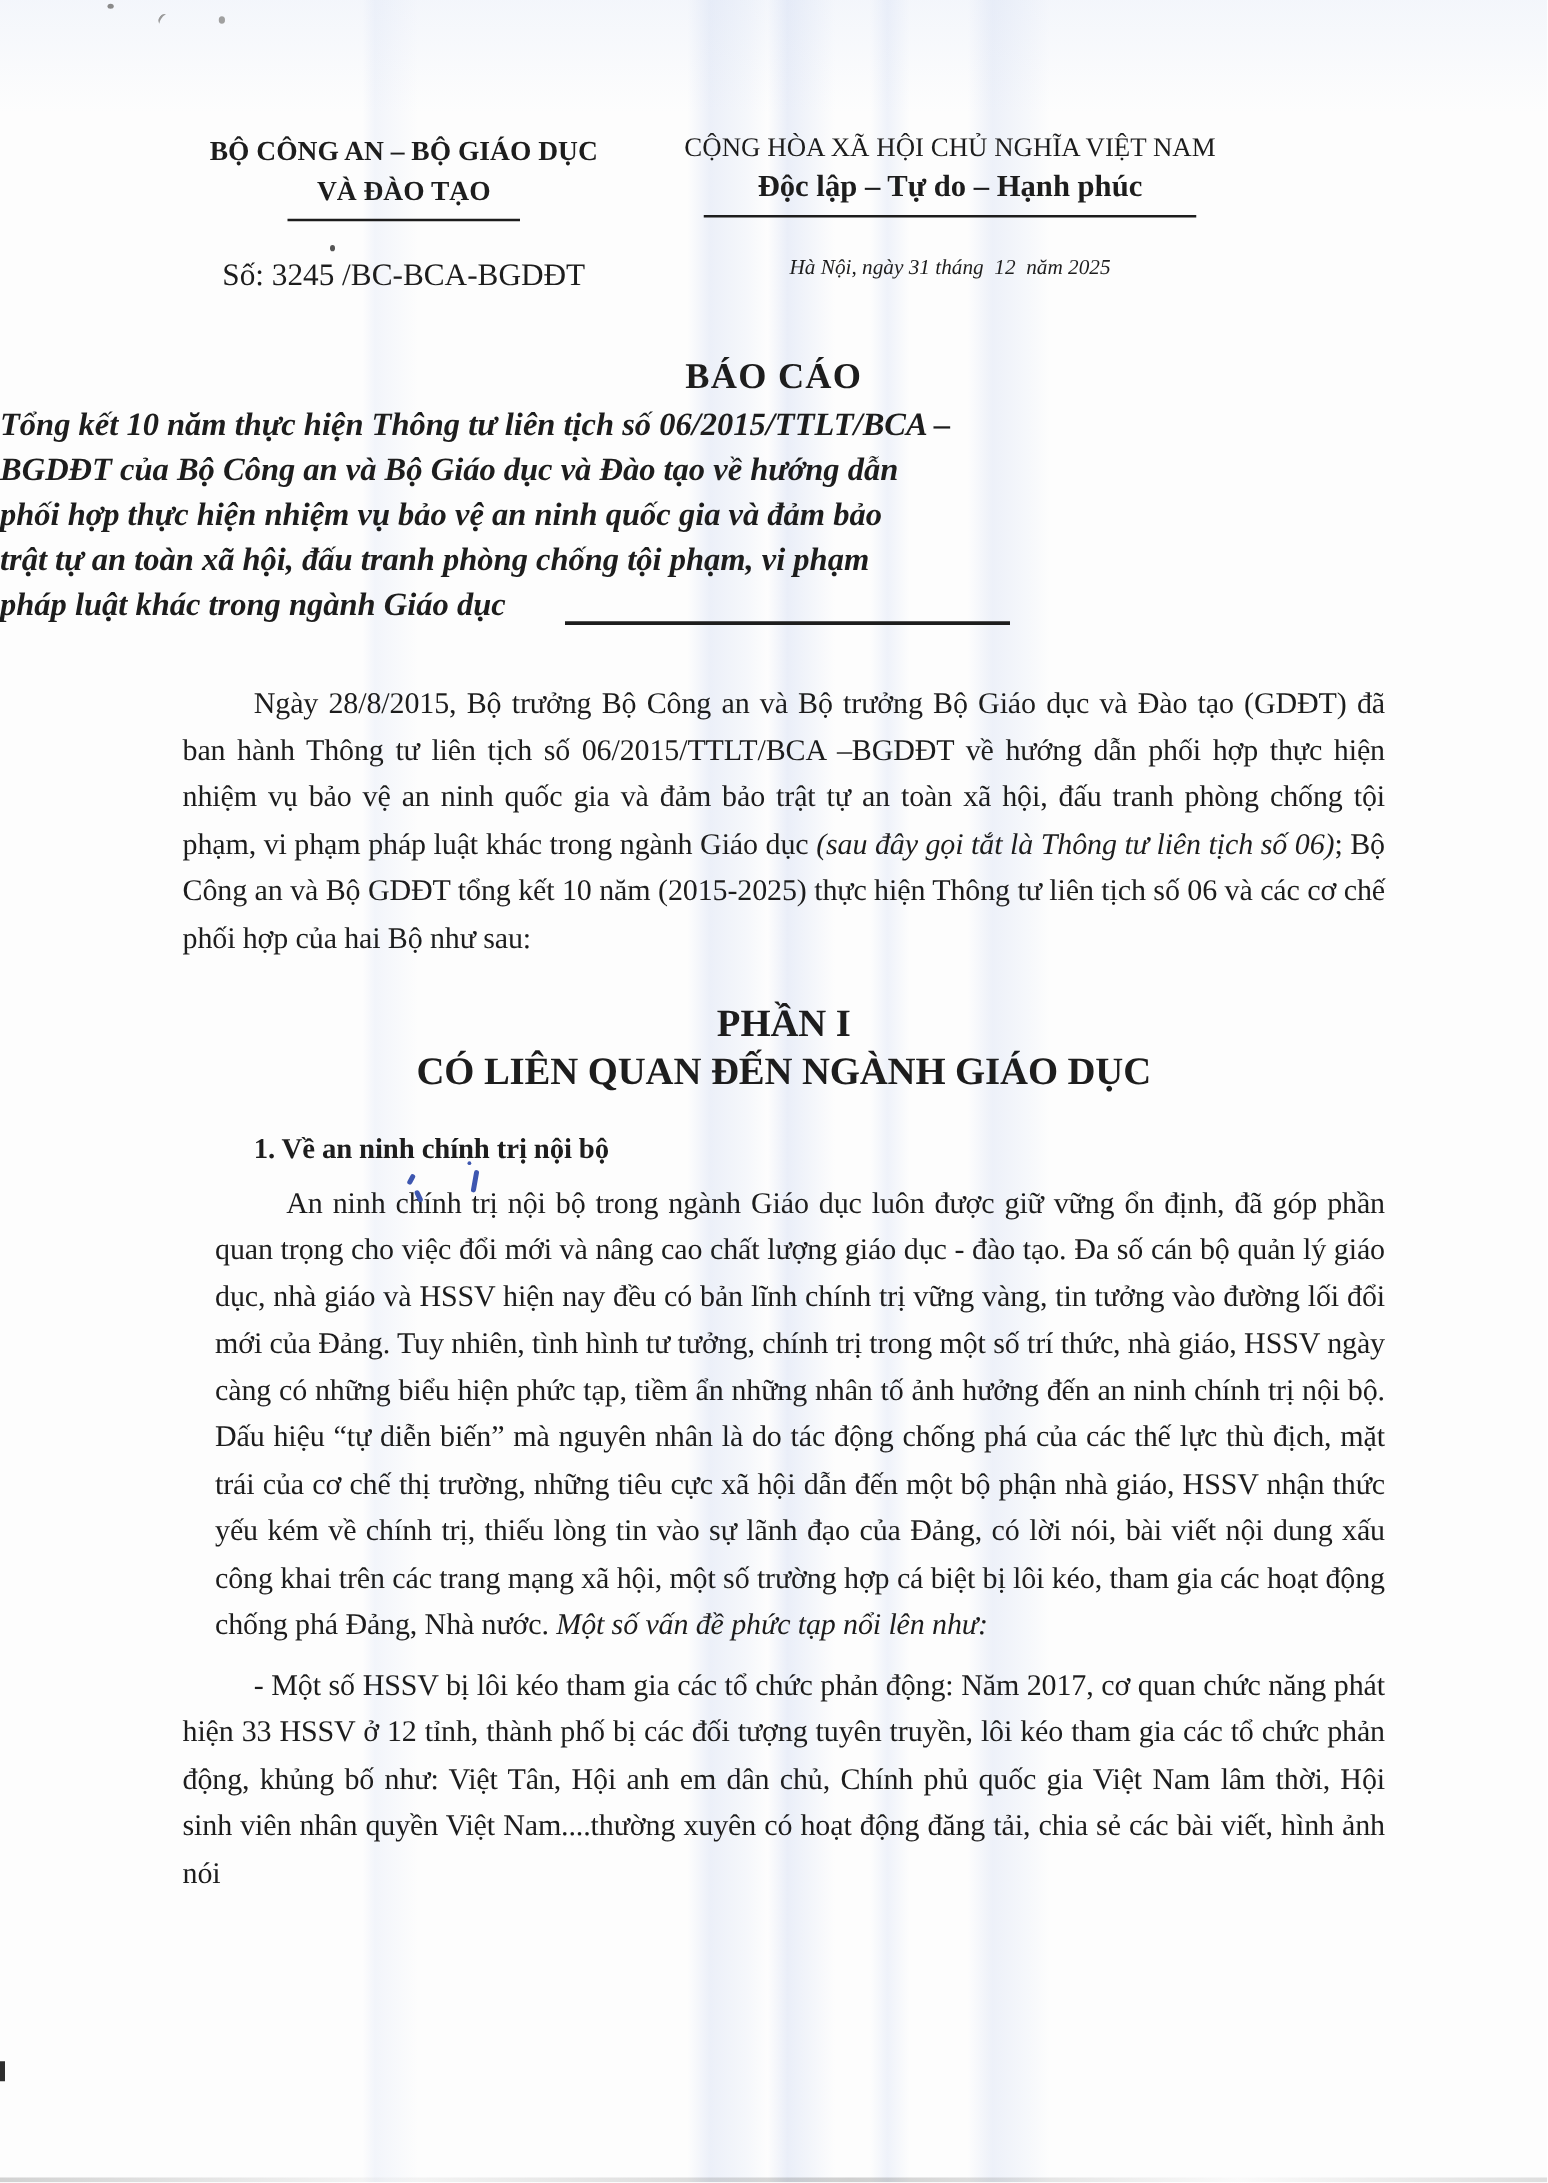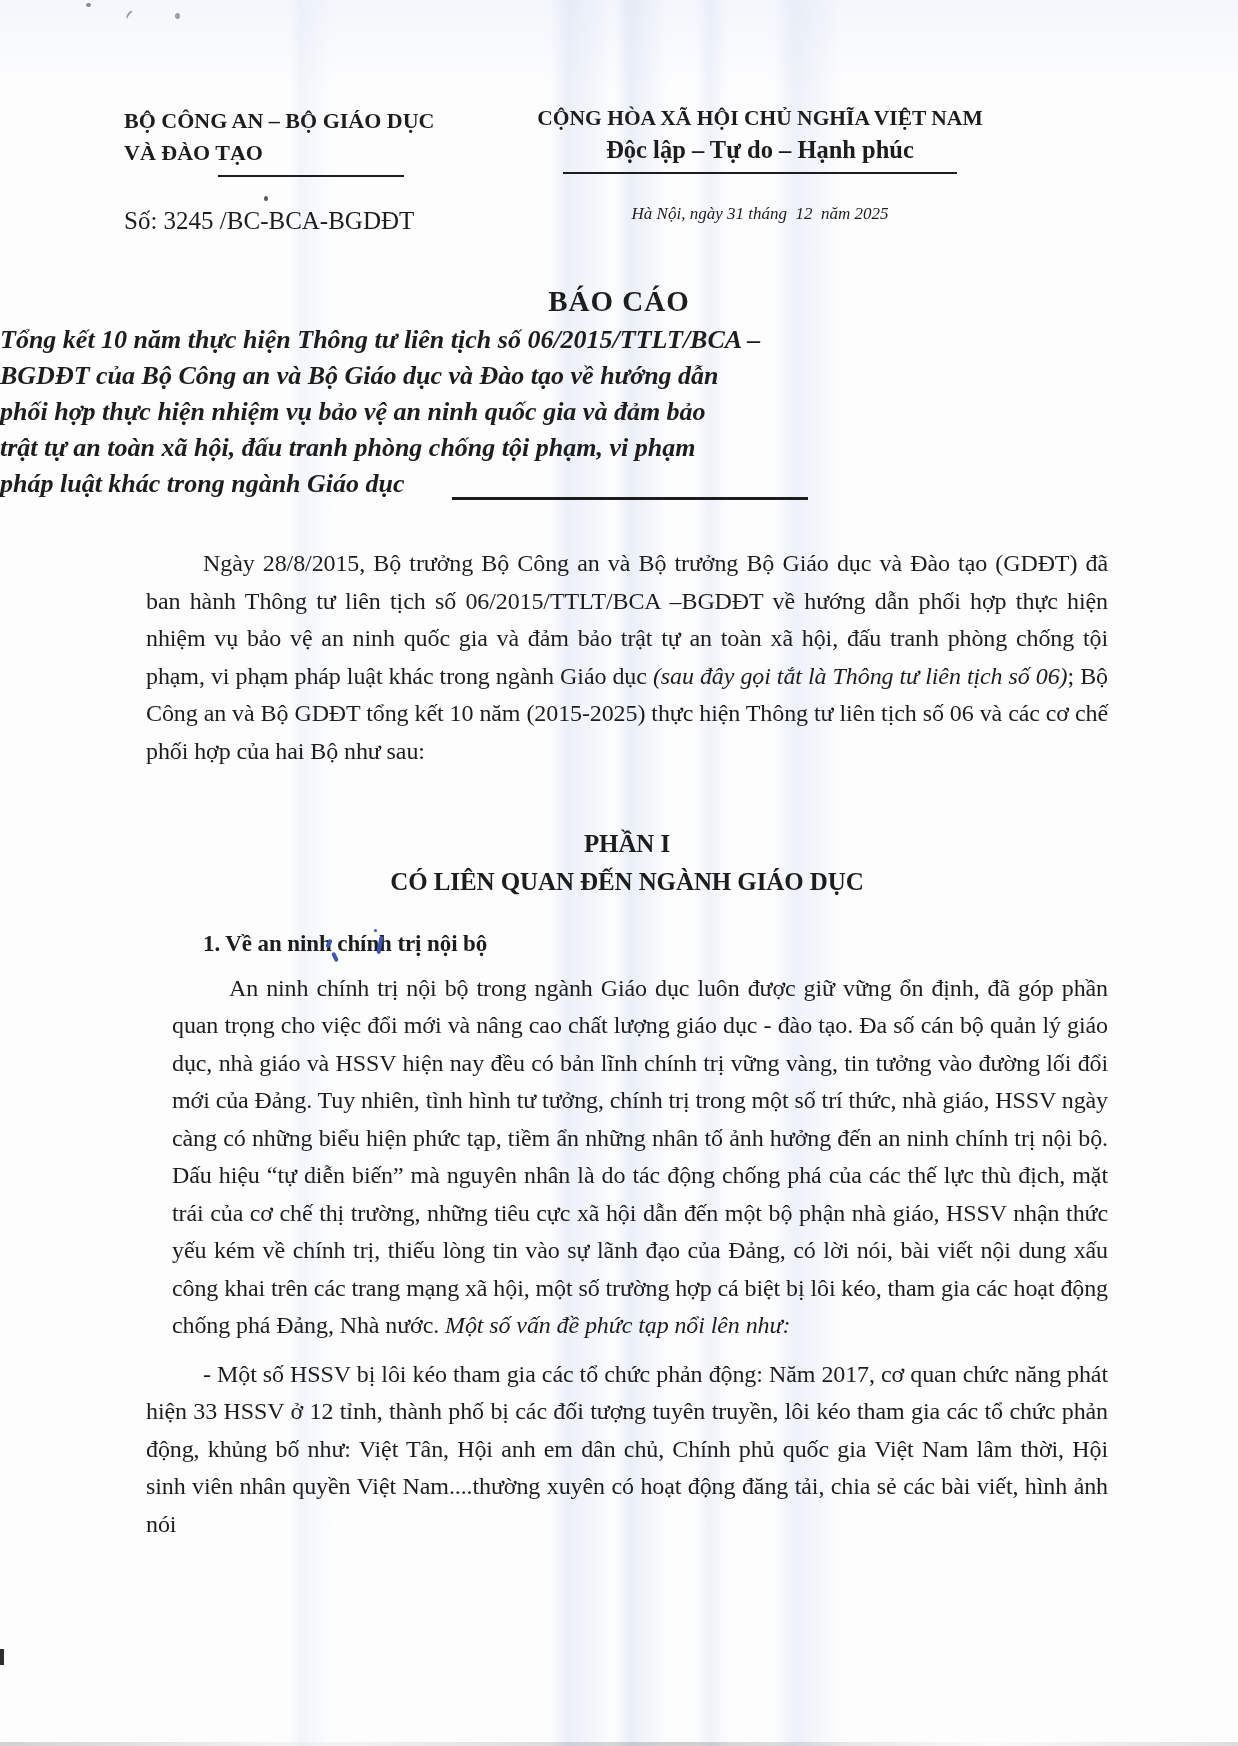--- a/index.html
+++ b/index.html
@@ -24,33 +24,33 @@
         rgba(0,0,0,0) 550px,
         rgba(196,209,238,0.30) 568px, rgba(203,215,240,0.15) 598px, rgba(0,0,0,0) 614px,
         rgba(194,207,238,0.32) 630px, rgba(203,215,240,0.16) 652px, rgba(0,0,0,0) 668px,
         rgba(0,0,0,0) 696px, rgba(198,211,240,0.26) 710px, rgba(0,0,0,0) 728px,
         rgba(0,0,0,0) 774px, rgba(196,209,238,0.28) 794px, rgba(203,215,240,0.14) 822px, rgba(0,0,0,0) 840px,
         rgba(0,0,0,0) 1238px);
   }
 
   
   .hdr-left {
-    position:absolute; top:108px; left:124px; width:374px;
-    font-weight:bold;
+    position:absolute; top:108px; left:136px; width:374px;
+    text-align:center; font-weight:bold;
   }
   .hdr-left .l1 { font-size:22px; white-space:nowrap; }
   .hdr-left .l2 { font-size:22px; margin-top:6px; white-space:nowrap; }
   .rule-left { width:186px; height:2px; background:#1d1d1d; margin:9px auto 0; }
   .doc-no { margin-top:30px; font-weight:normal; font-size:25px; white-space:nowrap; }
 
   .hdr-right {
     position:absolute; top:106px; left:496px; width:528px;
     text-align:center;
   }
-  .hdr-right .l1 { font-size:21.5px; font-weight:bold; white-space:nowrap;text-align:center; }
+  .hdr-right .l1 { font-size:21.5px; font-weight:normal; white-space:nowrap;text-align:center; }
   .hdr-right .l2 { font-size:24.5px; font-weight:bold; margin-top:5px; white-space:nowrap; }
   .rule-right { width:394px; height:2px; background:#1d1d1d; margin:8px auto 0; }
   .place-date { margin-top:30px; font-style:italic; font-size:17px; white-space:nowrap; }
 
   
   .doc-type {
     position:absolute; top:285px; left:0; width:100%;
     text-align:center; font-weight:bold; font-size:29px; letter-spacing:1px;font-family:Liberation Serif, serif;
   }
   .subject {
@@ -59,21 +59,21 @@
   }
   .subject div { white-space:nowrap; }
   .title-rule { position:absolute; top:497px; left:452px; width:356px; height:3px; background:#1d1d1d; }
 
   
   .body-text {
     position:absolute; top:545px; left:146px; width:962px;
     font-size:24px; line-height:37.5px; text-align:justify; letter-spacing:-0.1px;
   }
   .indent { text-indent:57px; }
-  .part-heading { margin-top:55px; text-align:center; font-weight:bold; font-size:25px; line-height:38px; }
+  .part-heading { margin-top:30px; text-align:center; font-weight:bold; font-size:31px; line-height:38px; }
   .part-heading div { white-space:nowrap; }
   .sub-heading { margin-top:24px; font-weight:bold; font-size:23px; text-indent:57px; }
   .p-main { margin-top:7px;margin-left:26px; }
   .p-dash { margin-top:11px; }
   em { font-style:italic; }
 
   
   .speck { position:absolute; border-radius:50%; }
   .speck-a { left:86px;  top:3px;  width:5px; height:4px; background:#8a8a8a; }
   .speck-b { left:127px; top:11px; width:7px; height:9px; border-left:2px solid #9a9a9a; transform:rotate(35deg); }

